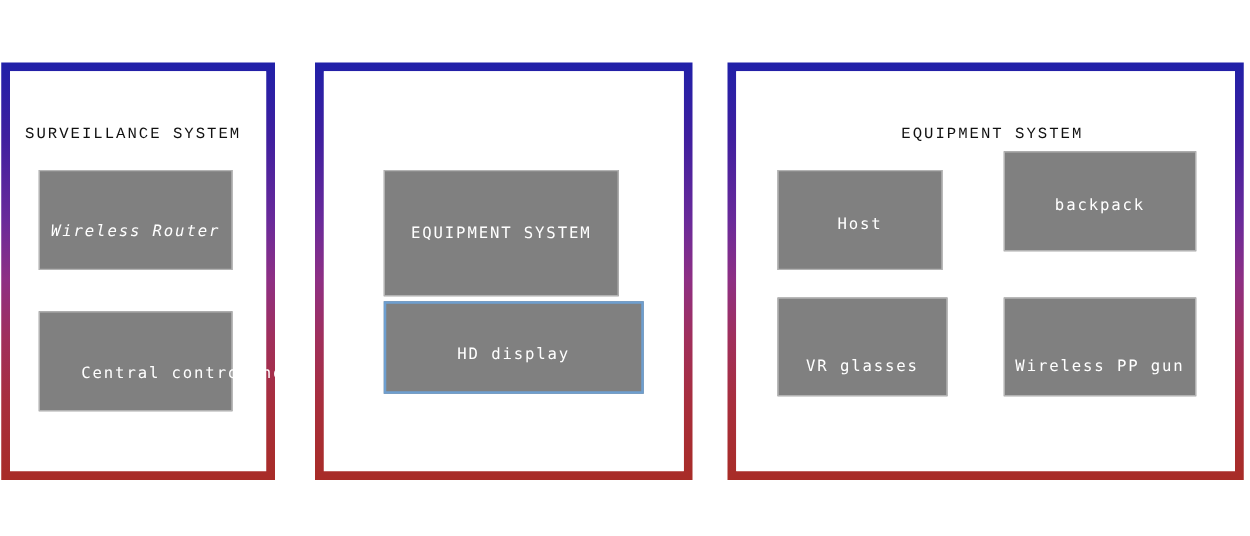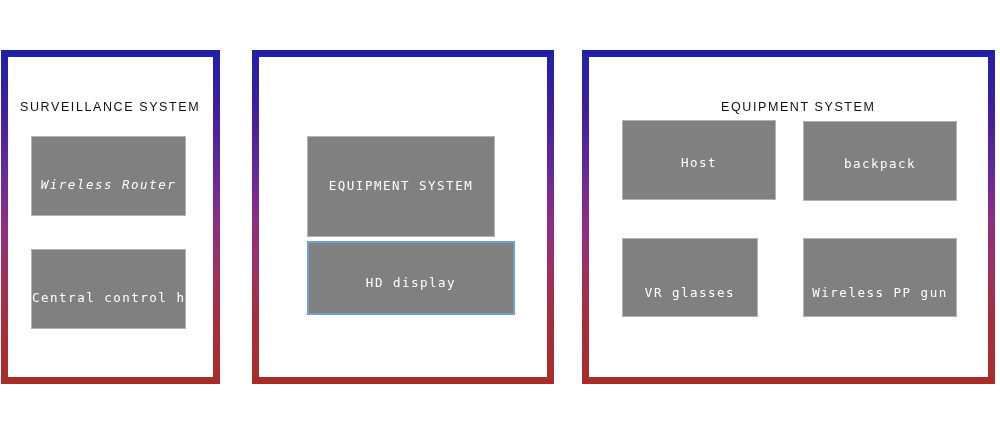--- a/index.html
+++ b/index.html
@@ -42,21 +42,21 @@
     inset: 0;
     background: #ffffff;
   }
 
   .panel-title {
     position: absolute;
     white-space: nowrap;
     color: #111111;
     font-size: 12.5px;
     letter-spacing: 1.6px;
-    font-family: Liberation Sans, sans-serif;
+    font-family: Liberation Mono, monospace;
   }
 
   
   .box {
     position: absolute;
     box-sizing: border-box;
     background: #808080;
     border: 1px solid #b3b3b3;
   }
   .box.accent {
@@ -91,21 +91,21 @@
     <div class="panel-inner">
 
       <div class="panel-title" style="left:12px; top:43px;">SURVEILLANCE SYSTEM</div>
 
       <div class="box" style="left:23px; top:79px; width:155px; height:80px;font-style:italic;">
         <div class="box-label" style="top:40px;">Wireless Router</div>
       </div>
 
 
       <div class="box" style="left:23px; top:192px; width:155px; height:80px;">
-        <div class="box-label" style="top:40px;">Central control host</div>
+        <div class="box-label" style="top:40px;padding-left:33px;">Central control host</div>
       </div>
 
     </div>
   </div>
 
   <div class="panel" style="left:252px; top:50px; width:302px; height:334px;">
     <div class="panel-inner">
 
 
       <div class="box" style="left:48px; top:79px; width:188px; height:101px;">
@@ -117,21 +117,21 @@
       </div>
 
     </div>
   </div>
 
   <div class="panel" style="left:582px; top:50px; width:413px; height:334px;">
     <div class="panel-inner">
 
       <div class="panel-title" style="left:132px; top:43px;">EQUIPMENT SYSTEM</div>
 
-      <div class="box" style="left:33px; top:63px; width:154px; height:80px;">
+      <div class="box" style="left:33px; top:79px; width:132px; height:80px;">
         <div class="box-label" style="top:34px;">Host</div>
       </div>
 
       <div class="box" style="left:214px; top:64px; width:154px; height:80px;">
         <div class="box-label" style="top:34px;">backpack</div>
       </div>
 
       <div class="box" style="left:33px; top:181px; width:136px; height:79px;">
         <div class="box-label" style="top:46px;">VR glasses</div>
       </div>

